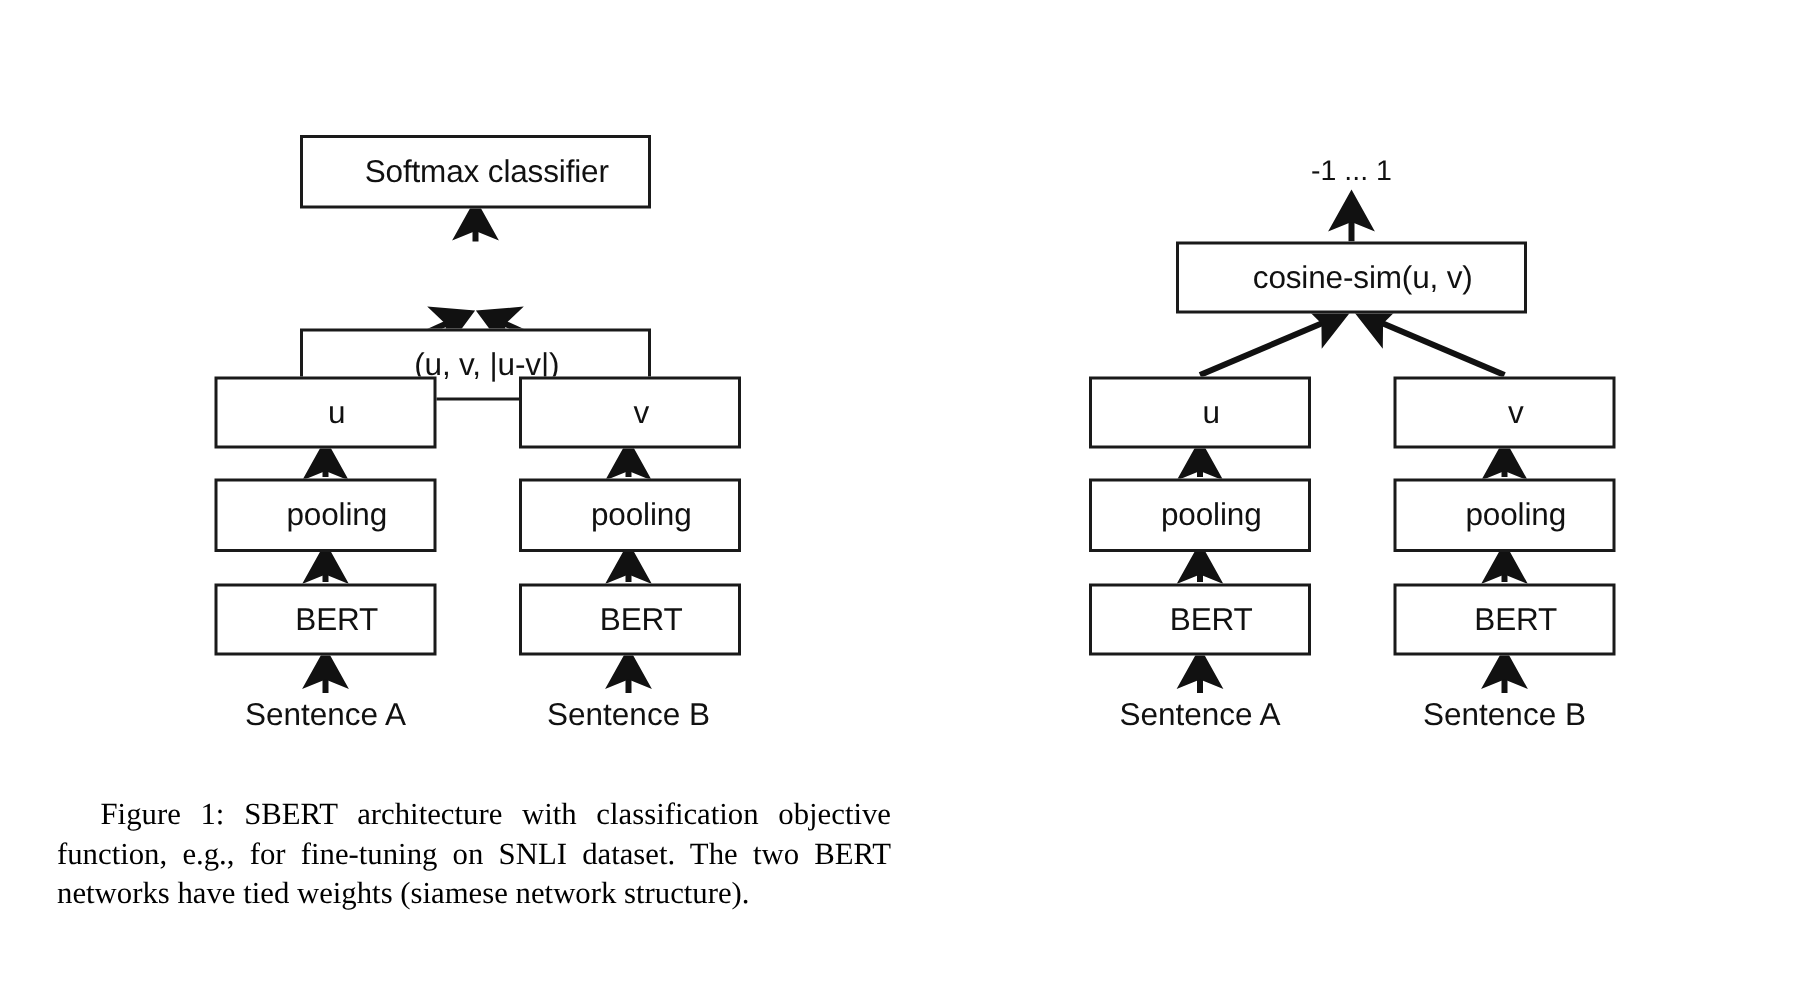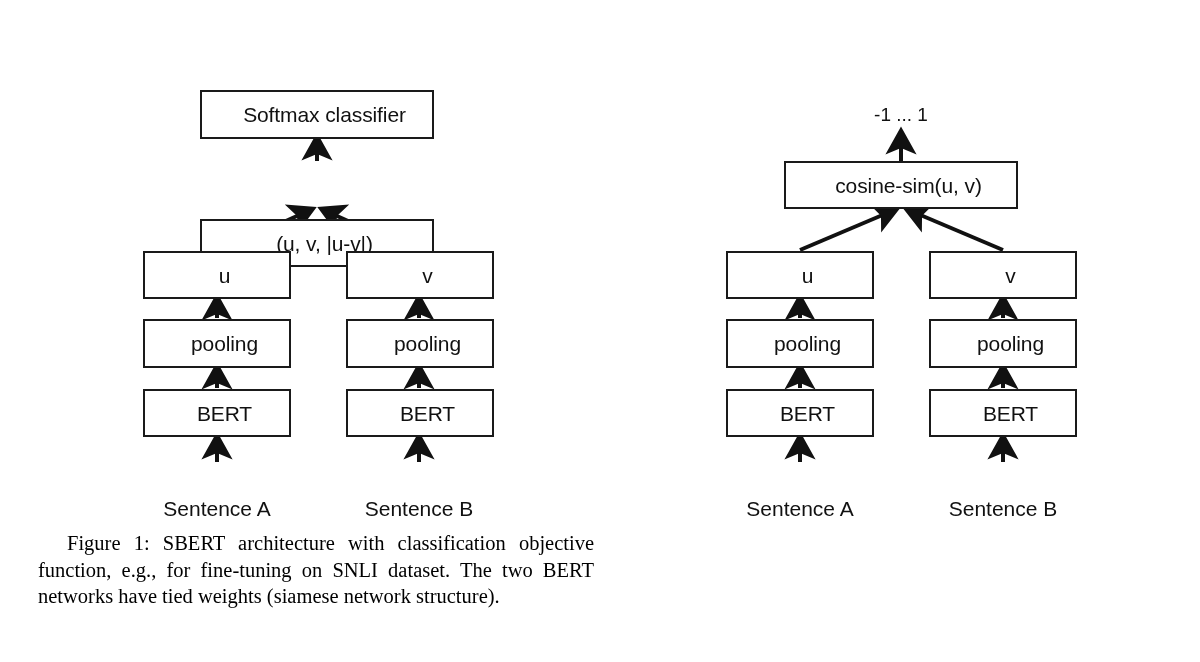--- a/index.html
+++ b/index.html
@@ -60,21 +60,20 @@
 
   
   .plain-label {
     position: absolute;
     font-family: "Liberation Sans", sans-serif;
     font-size: 21px;
     line-height: 1;
     color: #111111;
     white-space: nowrap;
     text-align: center;
-    margin-top: 32px;
   }
   .range-label {
     position: absolute;
     font-family: "Liberation Sans", sans-serif;
     font-size: 19px;
     line-height: 1;
     color: #111111;
     white-space: nowrap;
     text-align: center;
   }

